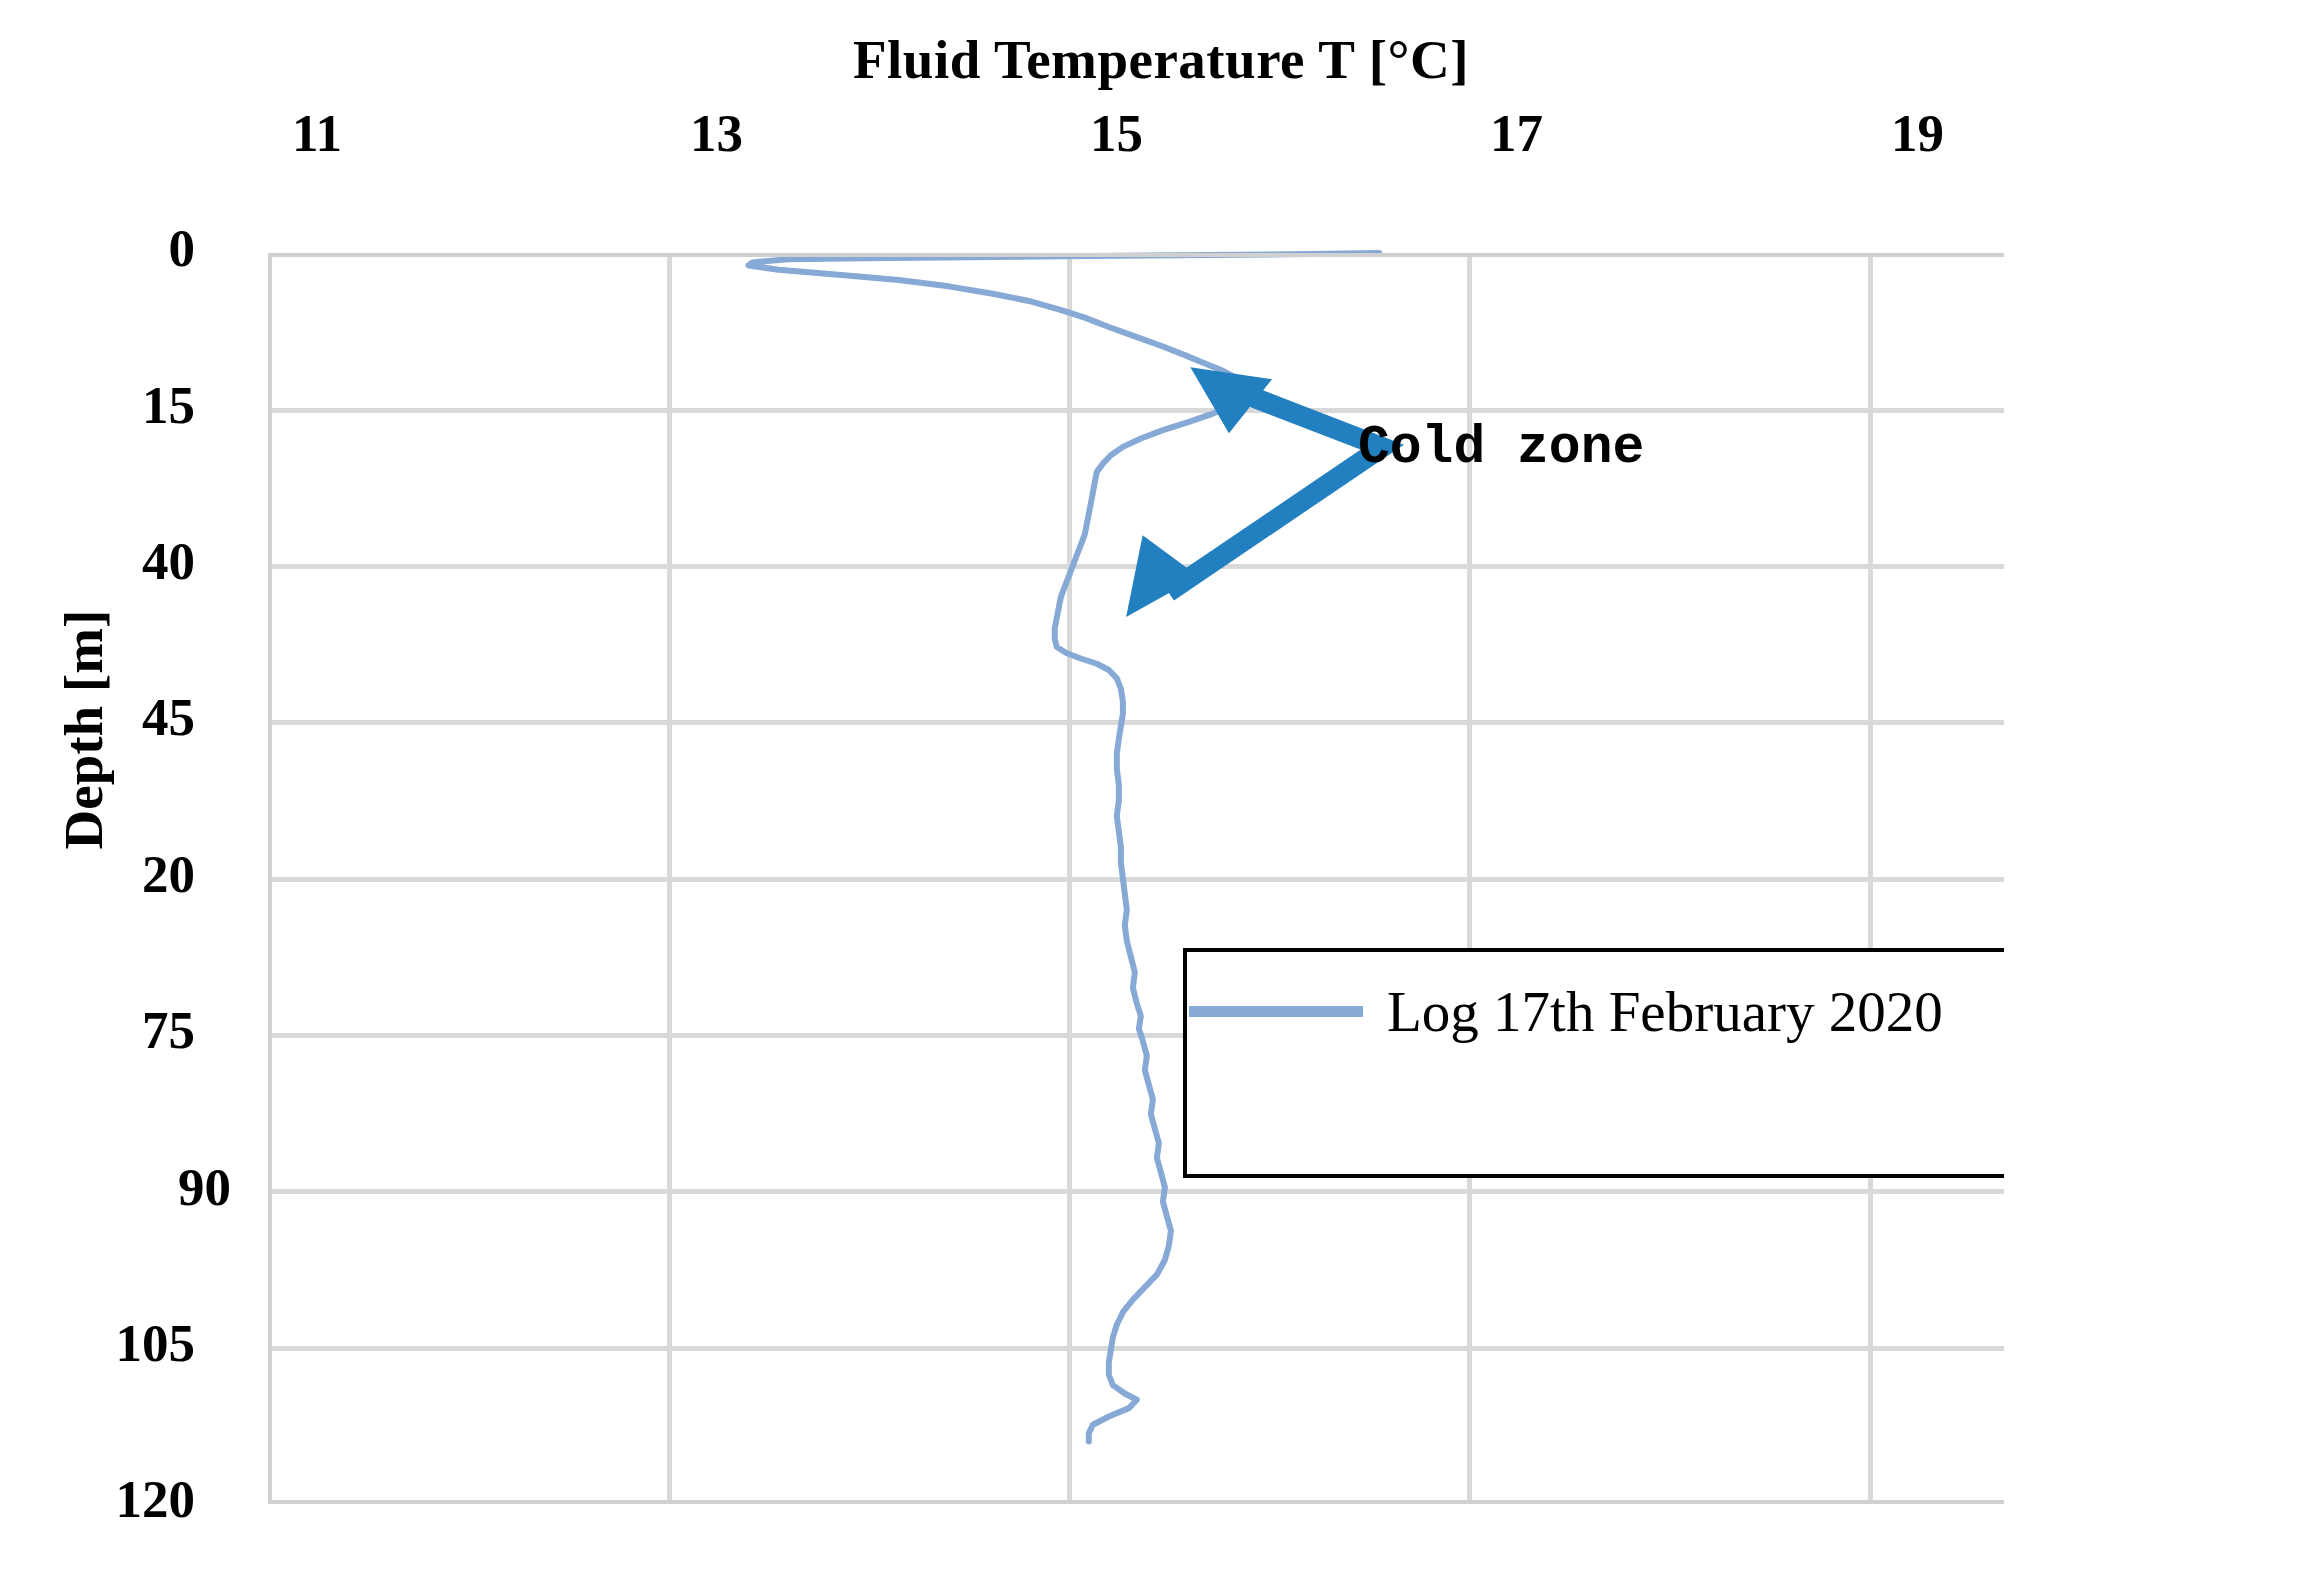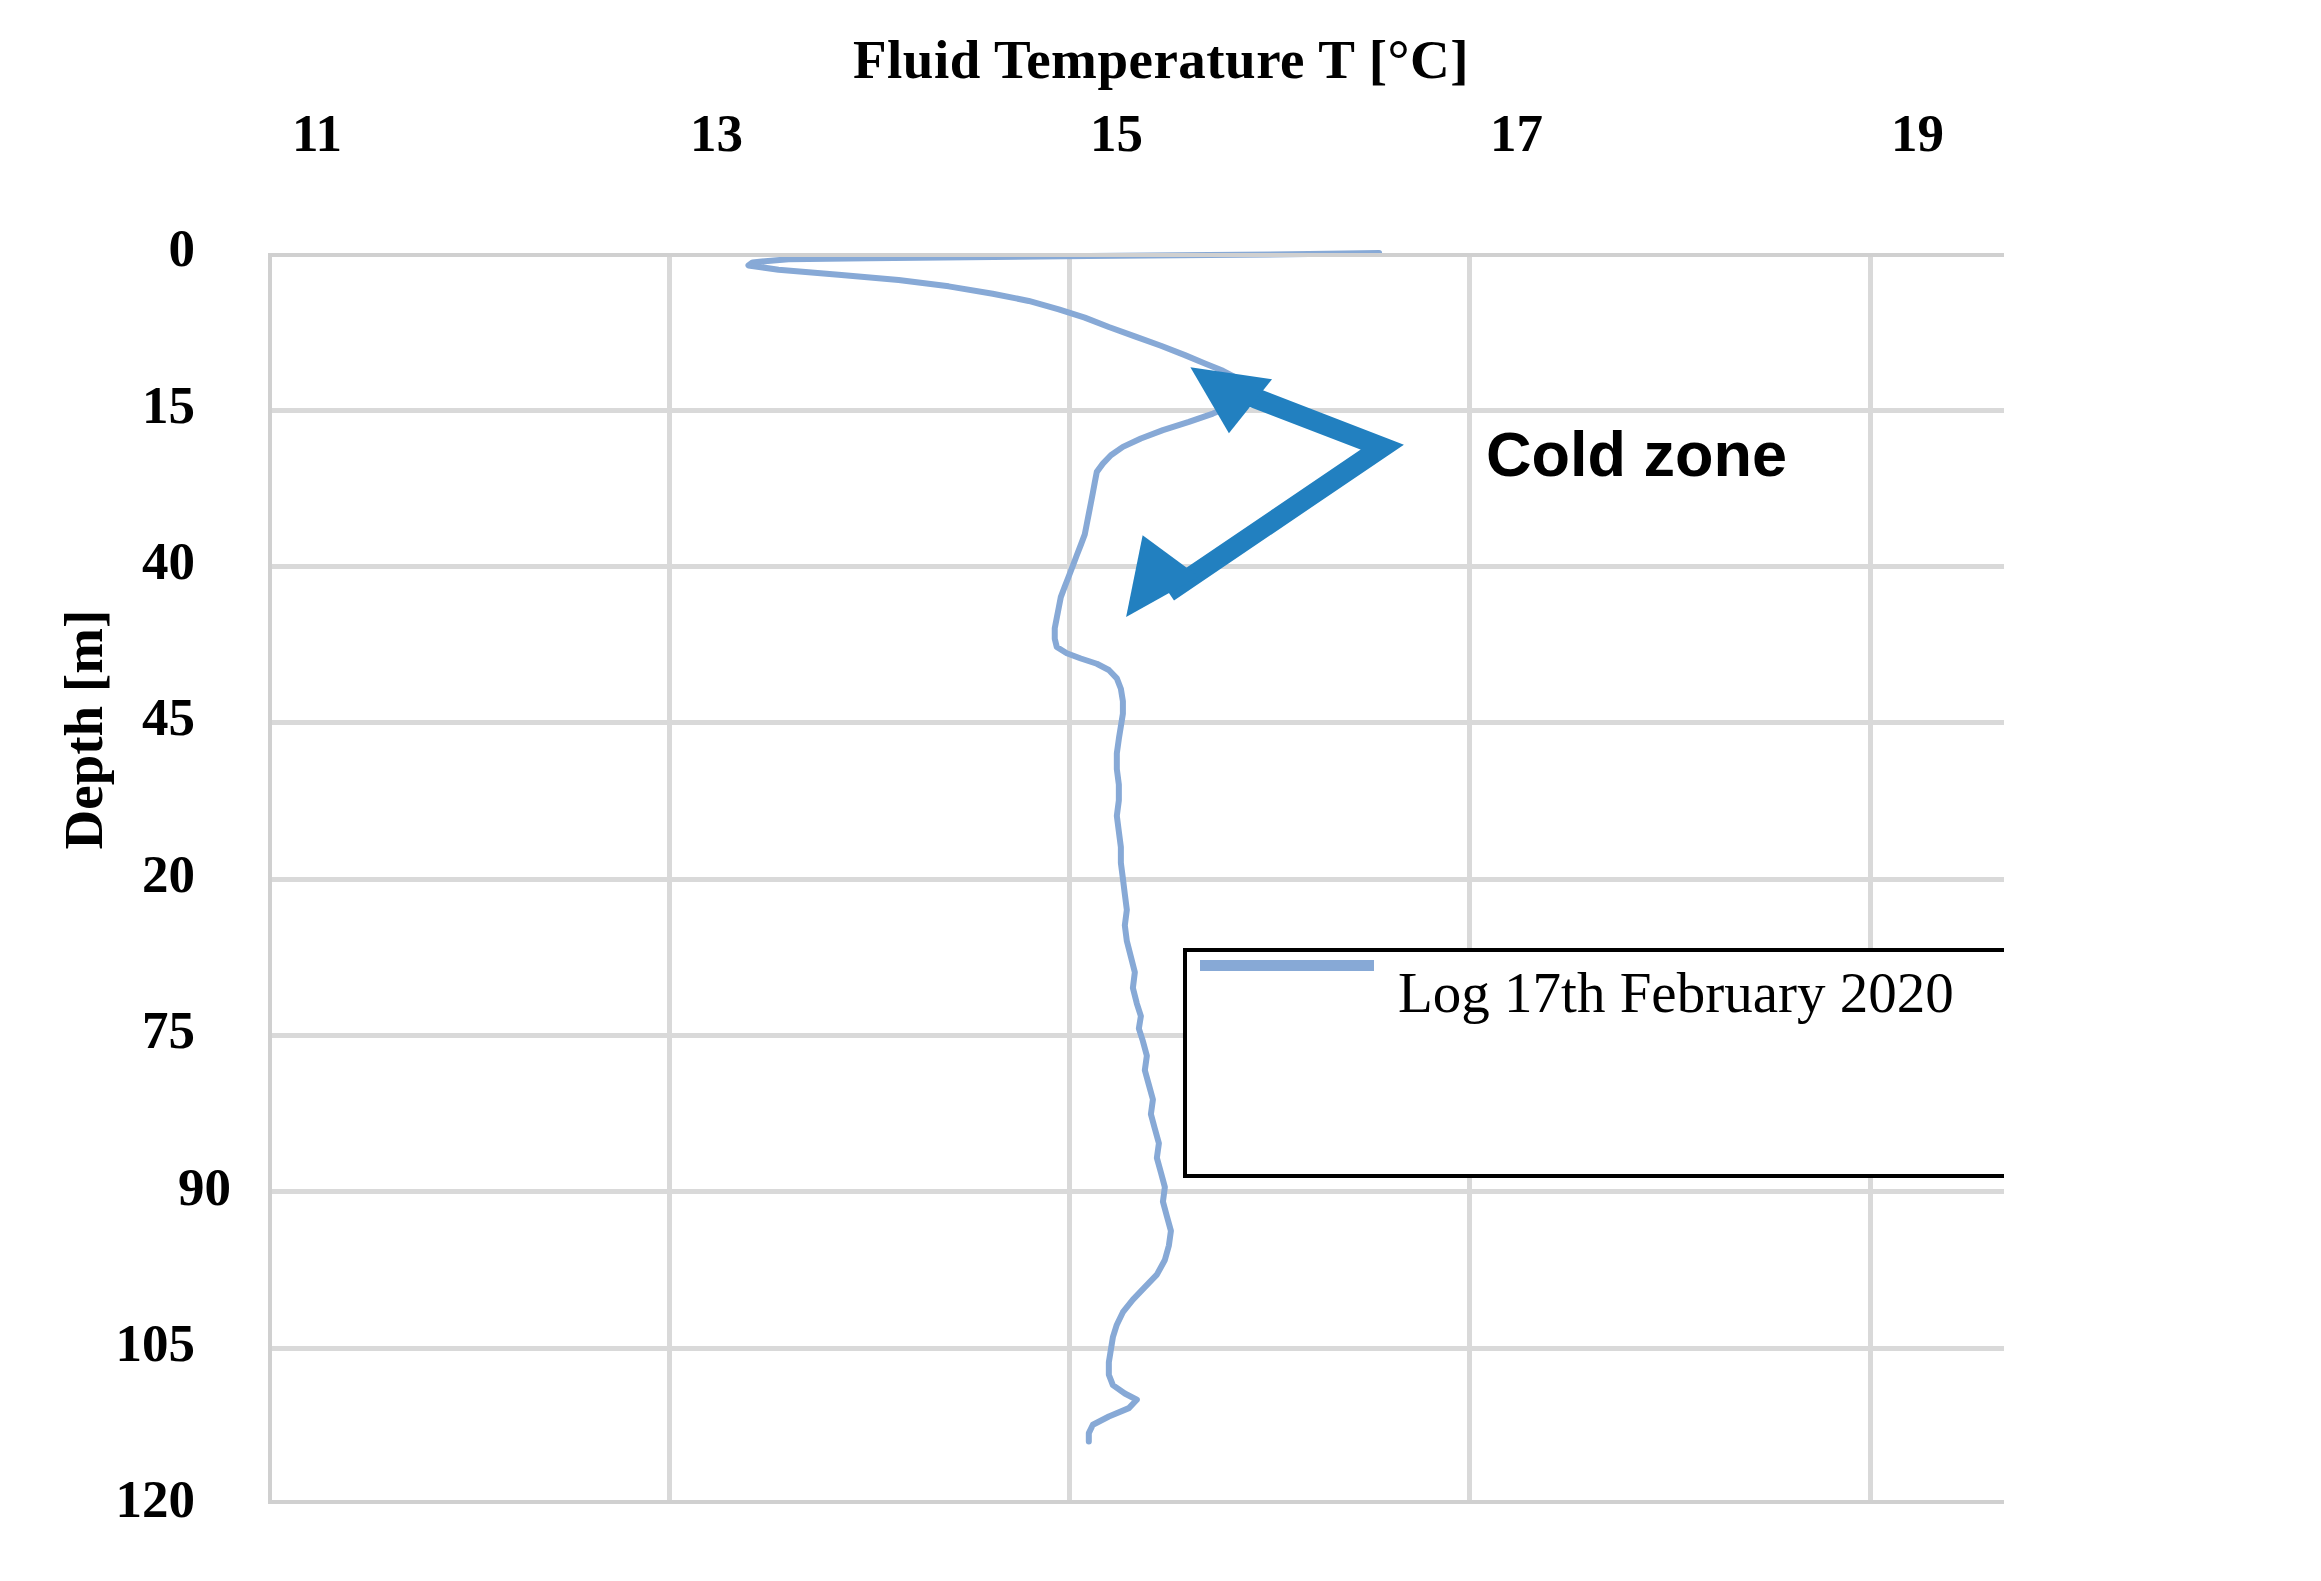--- a/index.html
+++ b/index.html
@@ -34,31 +34,31 @@
   .plot-border{position:absolute;inset:0;border:4.6px solid #d0d0d0;box-sizing:border-box;}
 
   .gridv{position:absolute;top:0;bottom:0;width:4.6px;background:#d9d9d9;}
   .gridh{position:absolute;left:0;right:0;height:4.6px;background:#d9d9d9;}
 
   .series-svg{position:absolute;left:0;top:0;width:100%;height:100%;overflow:visible;}
 
   .annot-svg{position:absolute;left:0;top:0;width:2322px;height:1581px;pointer-events:none;}
 
   .annot-label{
-    position:absolute;left:1486px;top:418px;
-    font-family:Liberation Sans, sans-serif;font-weight:bold;font-size:63px;
+    position:absolute;left:1358px;top:418px;
+    font-family:Liberation Mono, monospace;font-weight:bold;font-size:53px;
     white-space:nowrap;
   }
 
   .legend{
     position:absolute;left:1183px;top:948px;width:1054px;height:230px;
     background:#ffffff;border:4.6px solid #000;box-sizing:border-box;
     display:flex;flex-direction:column;justify-content:center;
   }
-  .legend-row{display:flex;height:103px;padding:0 13px;}
+  .legend-row{display:flex;align-items:center;height:103px;padding:0 2px;}
   .legend-swatch{width:174px;min-width:174px;height:0;border-top:11px solid #87A9D6;margin-right:24px;}
   .legend-swatch.blank{border-top:11px solid transparent;}
   .legend-text{font-family:"Liberation Serif",serif;font-size:57px;white-space:nowrap;}
 </style>
 </head>
 <body>
 
 <div id="root">
 
   <div class="chart-title">Fluid Temperature T [°C]</div>

